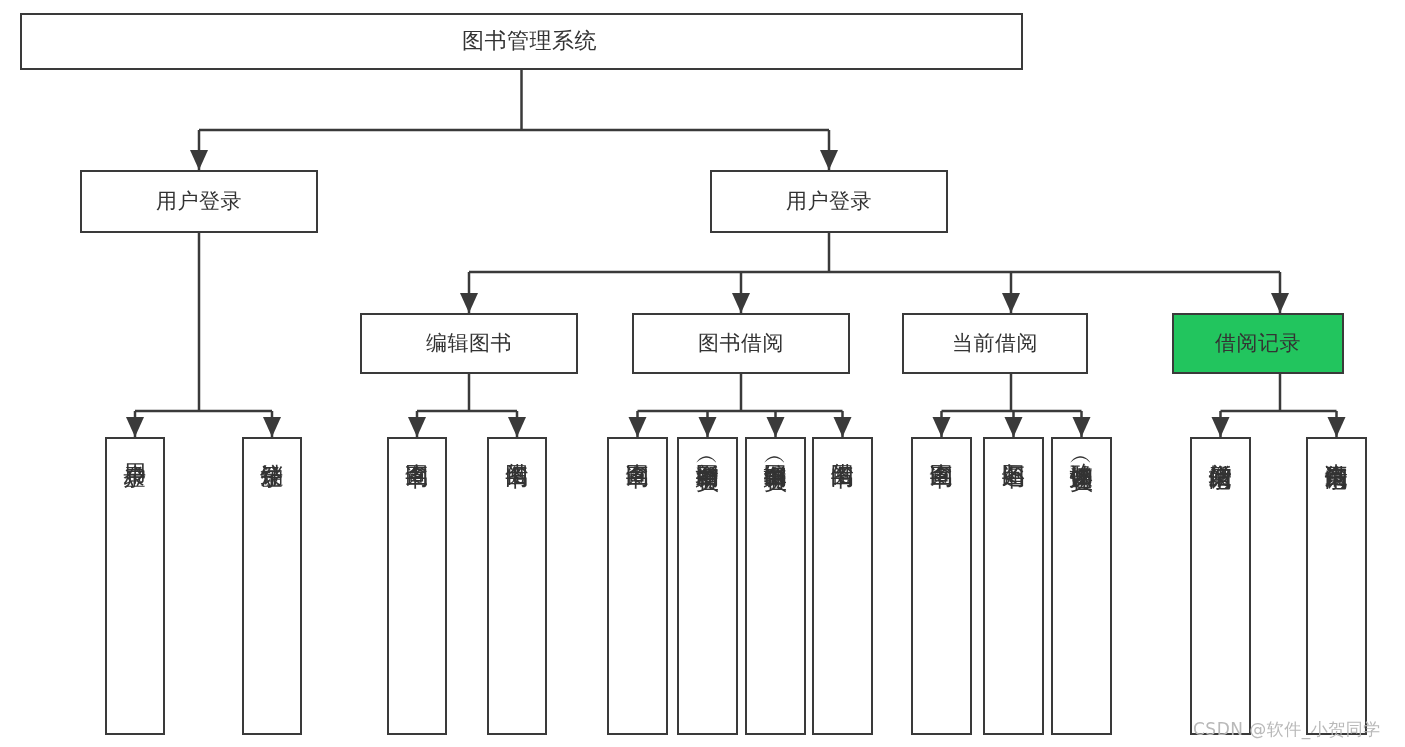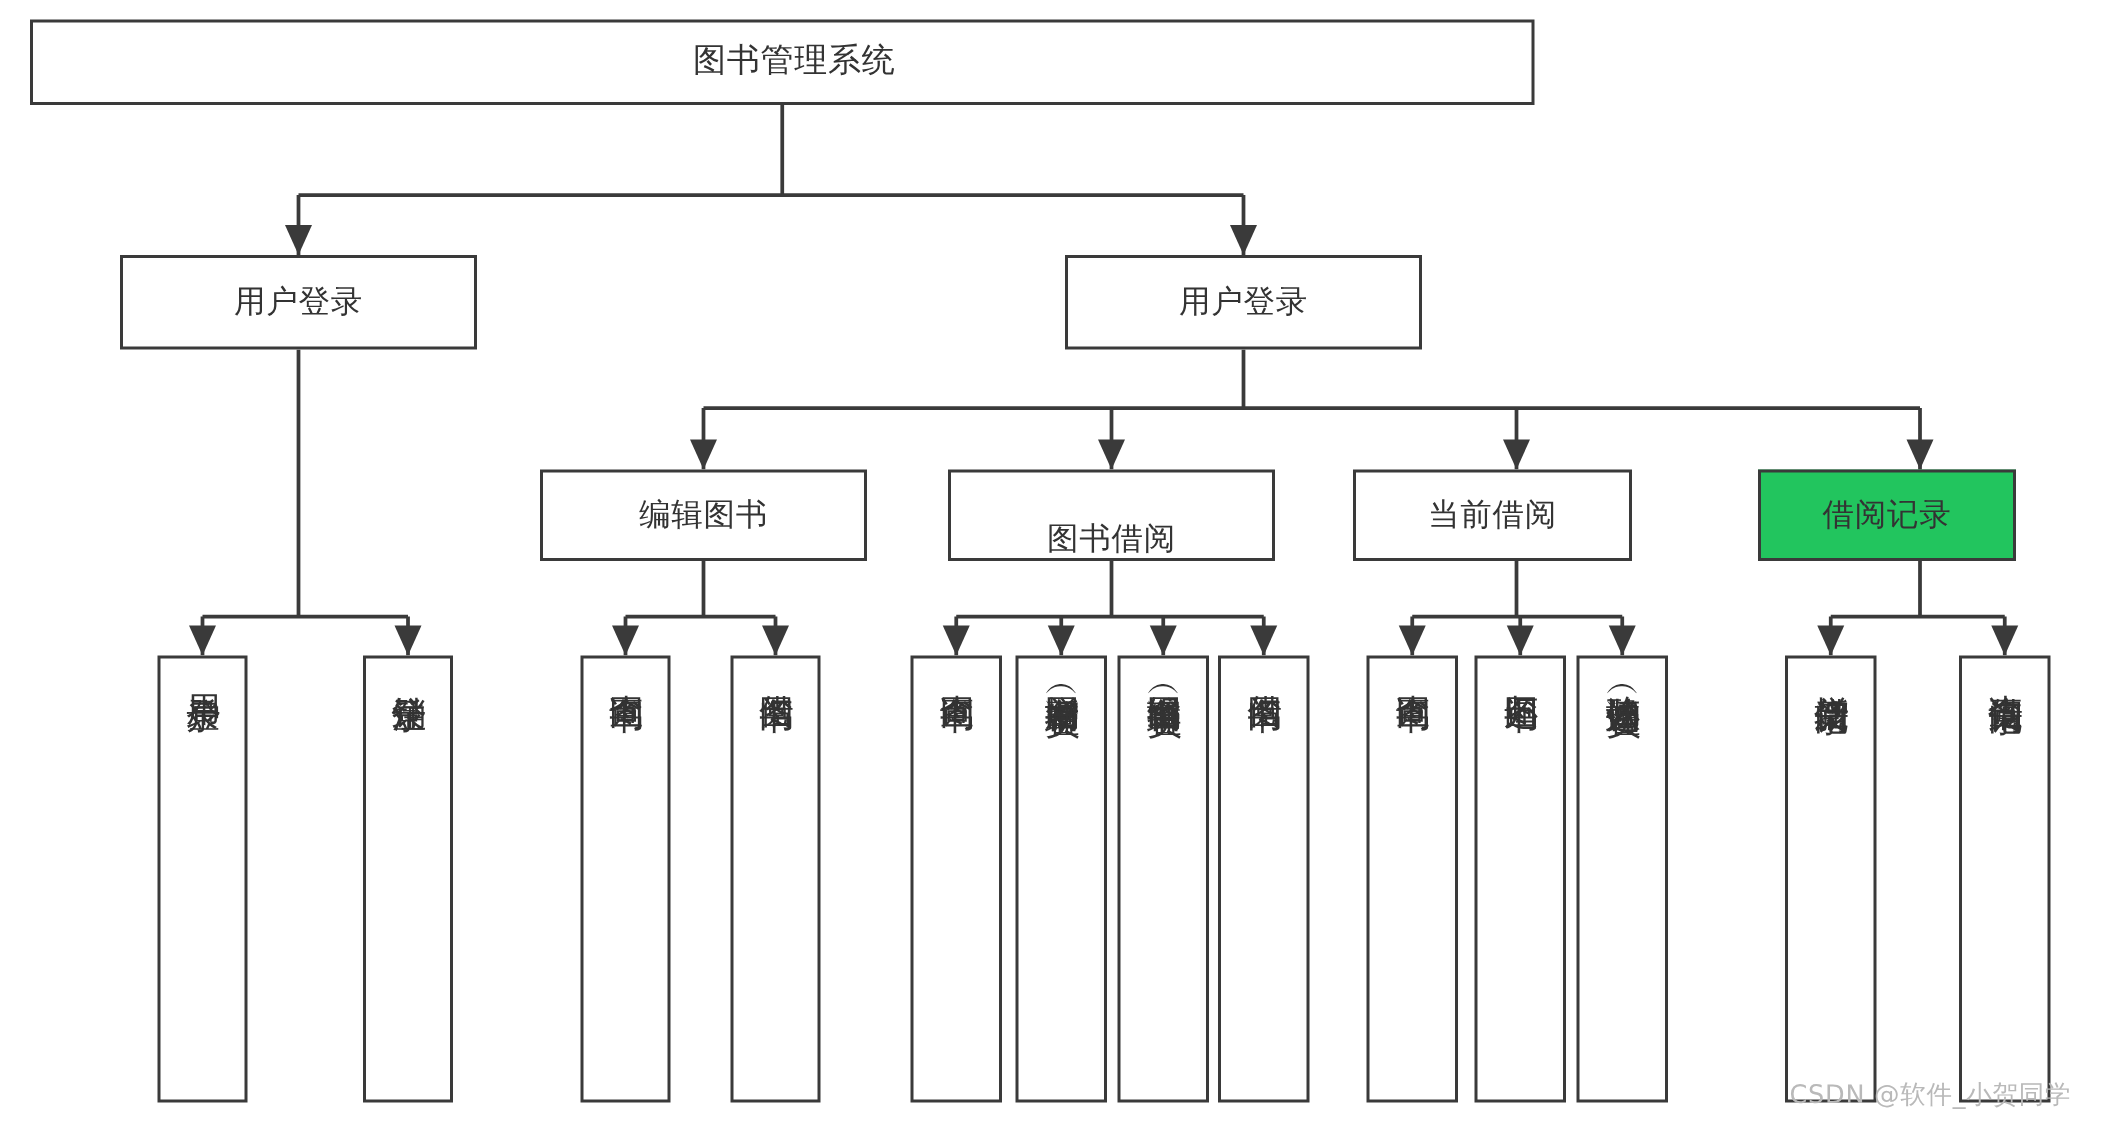--- a/index.html
+++ b/index.html
@@ -135,21 +135,21 @@
       </div>
       <div class="node level1 horizontal" style="left: 80px; top: 170px; width: 238px; height: 63px; border-color: rgb(58, 58, 58); background: rgb(255, 255, 255); color: rgb(51, 51, 51);">
         <span class="label">用户登录</span>
       </div>
       <div class="node level1 horizontal" style="left: 710px; top: 170px; width: 238px; height: 63px; border-color: rgb(58, 58, 58); background: rgb(255, 255, 255); color: rgb(51, 51, 51);">
         <span class="label">用户登录</span>
       </div>
       <div class="node level2 horizontal" style="left: 360px; top: 313px; width: 218px; height: 61px; border-color: rgb(58, 58, 58); background: rgb(255, 255, 255); color: rgb(51, 51, 51);">
         <span class="label">编辑图书</span>
       </div>
-      <div class="node level2 horizontal" style="left: 632px; top: 313px; width: 218px; height: 61px; border-color: rgb(58, 58, 58); background: rgb(255, 255, 255); color: rgb(51, 51, 51); align-items: flex-end;">
+      <div class="node level2 horizontal" style="left: 632px; top: 313px; width: 218px; height: 61px; border-color: rgb(58, 58, 58); background: rgb(255, 255, 255); color: rgb(51, 51, 51);">
         <span class="label">图书借阅</span>
       </div>
       <div class="node level2 horizontal" style="left: 902px; top: 313px; width: 186px; height: 61px; border-color: rgb(58, 58, 58); background: rgb(255, 255, 255); color: rgb(51, 51, 51);">
         <span class="label">当前借阅</span>
       </div>
       <div class="node level2 horizontal" style="left: 1172px; top: 313px; width: 172px; height: 61px; border-color: rgb(58, 58, 58); background: #22c55e; color: rgb(51, 51, 51);">
         <span class="label">借阅记录</span>
       </div>
       <div class="node leaf vertical" style="left: 105px; top: 437px; width: 60px; height: 298px; border-color: rgb(58, 58, 58); background: rgb(255, 255, 255); color: rgb(51, 51, 51);">
         <span class="label">用户登录</span>

